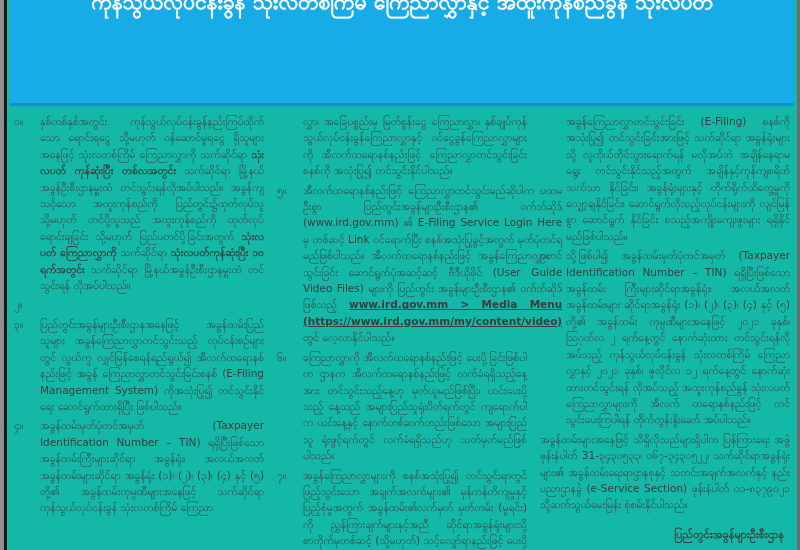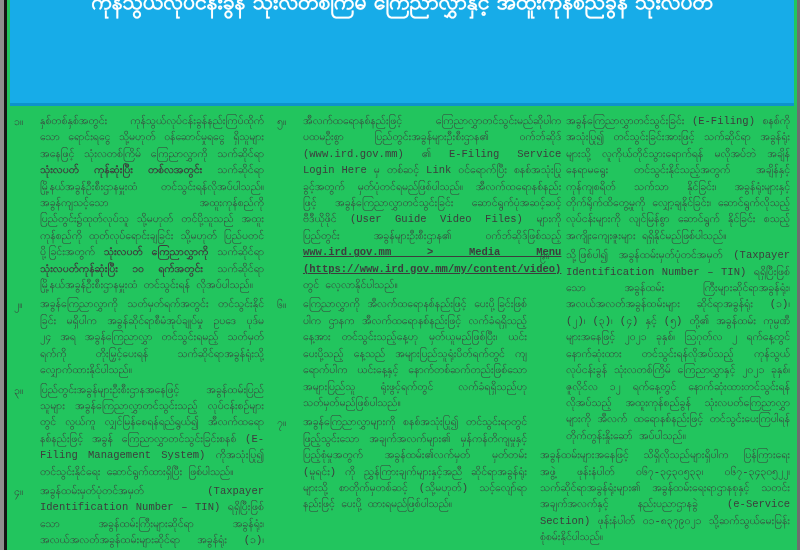--- a/index.html
+++ b/index.html
@@ -1,18 +1,18 @@
 <!DOCTYPE html>
 <html><head>
 <meta charset="utf-8">
 <style>
   html,body{margin:0;padding:0;background:#777;}
   .page{
     position:relative;width:800px;height:550px;overflow:hidden;
-    background:#22c55e;font-family:"DejaVu Sans",sans-serif;
+    background:#14b8a6;font-family:"DejaVu Sans",sans-serif;
   }
   .scan-edge-left{position:absolute;left:0;top:0;width:4px;height:550px;background:#8f8f8f;}
   .frame-left{position:absolute;left:4px;top:0;width:3px;height:550px;background:#141414;}
   .frame-right{position:absolute;right:0;top:0;width:3px;height:550px;background:#6e6e6e;}
   .header{
     position:absolute;left:10px;right:6px;top:0;height:103px;
     background:#17ACE8;border-bottom:3px solid #0d93cc;
     overflow:hidden;text-align:center;color:#ffffff;
   }
   .header-inner{margin-top:-17px;}
@@ -23,21 +23,21 @@
   .cols{
     position:absolute;left:14px;right:10px;top:113px;bottom:0;
     display:flex;gap:13px;overflow:hidden;
   }
   .col{
     flex:1 1 0;min-width:0;color:#3d3d3d;font-size:10.5px;line-height:16.4px;
     text-align:justify;
   }
   .para{display:flex;margin:0 0 3px 0;}
   .num{flex:0 0 26px;color:#3d3d3d;}
-  .ptext{flex:1 1 auto;text-align:justify;font-family:Liberation Mono, monospace;}
+  .ptext{flex:1 1 auto;text-align:justify;}
   .b{font-weight:bold;}
   .u{text-decoration:underline;font-weight:bold;}
   .sig{
     text-align:right;font-weight:bold;margin-top:14px;padding-right:6px;
     font-size:11px;color:#3d3d3d;
   }
 </style>
 </head>
 <body>
 
@@ -53,32 +53,35 @@
   </div>
 
   <div class="cols">
       <div class="col">
         <div class="para">
           <span class="num">၁။</span>
           <span class="ptext"><span>နှစ်တစ်နှစ်အတွင်း ကုန်သွယ်လုပ်ငန်းခွန်နည်းကြပ်ထိုက်သော ရောင်းရငွေ သို့မဟုတ် ဝန်ဆောင်မှုရငွေ ရှိသူများအနေဖြင့် သုံးလတစ်ကြိမ် ကြေညာလွှာကို သက်ဆိုင်ရာ </span><span class="b">သုံးလပတ် ကုန်ဆုံးပြီး တစ်လအတွင်း</span><span> သက်ဆိုင်ရာ မြို့နယ်အခွန်ဦးစီးဌာနမှူးထံ တင်သွင်းရန်လိုအပ်ပါသည်။ အခွန်ကျသင့်သော အထူးကုန်စည်ကို ပြည်တွင်း၌ထုတ်လုပ်သူ သို့မဟုတ် တင်ပို့သူသည် အထူးကုန်စည်ကို ထုတ်လုပ်ရောင်းချခြင်း သို့မဟုတ် ပြည်ပတင်ပို့ခြင်းအတွက် </span><span class="b">သုံးလပတ် ကြေညာလွှာကို</span><span> သက်ဆိုင်ရာ </span><span class="b">သုံးလပတ်ကုန်ဆုံးပြီး ၁၀ ရက်အတွင်း</span><span> သက်ဆိုင်ရာ မြို့နယ်အခွန်ဦးစီးဌာနမှူးထံ တင်သွင်းရန် လိုအပ်ပါသည်။</span></span>
         </div>
         <div class="para">
           <span class="num">၂။</span>
-          <span class="ptext"><span>အခွန်ကြေညာလွှာကို သတ်မှတ်ရက်အတွင်း တင်သွင်းနိုင်ခြင်း မရှိပါက အခွန်ဆိုင်ရာစီမံအုပ်ချုပ်မှု ဥပဒေ ပုဒ်မ ၂၄ အရ အခွန်ကြေညာလွှာ တင်သွင်းရမည့် သတ်မှတ်ရက်ကို တိုးမြှင့်ပေးရန် သက်ဆိုင်ရာအခွန်ရုံးသို့ လျှောက်ထားနိုင်ပါသည်။</span></span>
         </div>
         <div class="para">
           <span class="num">၃။</span>
           <span class="ptext"><span>ပြည်တွင်းအခွန်များဦးစီးဌာနအနေဖြင့် အခွန်ထမ်းပြည်သူများ အခွန်ကြေညာလွှာတင်သွင်းသည့် လုပ်ငန်းစဉ်များတွင် လွယ်ကူ လျှင်မြန်စေရန်ရည်ရွယ်၍ အီလက်ထရောနစ်နည်းဖြင့် အခွန် ကြေညာလွှာတင်သွင်းခြင်းစနစ် (E-Filing Management System) ကိုအသုံးပြု၍ တင်သွင်းနိုင်ရေး ဆောင်ရွက်ထားရှိပြီး ဖြစ်ပါသည်။</span></span>
         </div>
         <div class="para">
           <span class="num">၄။</span>
           <span class="ptext"><span>အခွန်ထမ်းမှတ်ပုံတင်အမှတ် (Taxpayer Identification Number – TIN) ရရှိပြီးဖြစ်သော အခွန်ထမ်းကြီးများဆိုင်ရာ အခွန်ရုံး၊ အလယ်အလတ်အခွန်ထမ်းများဆိုင်ရာ အခွန်ရုံး (၁)၊ (၂)၊ (၃)၊ (၄) နှင့် (၅) တို့၏ အခွန်ထမ်းကုမ္ပဏီများအနေဖြင့် သက်ဆိုင်ရာ ကုန်သွယ်လုပ်ငန်းခွန် သုံးလတစ်ကြိမ် ကြေညာ</span></span>
         </div>
       </div>
       <div class="col">
+        <div class="para">
+          <span class="num"></span>
+          <span class="ptext"><span>လွှာ၊ အခြေပစ္စည်းမှ မြတ်စွန်းငွေ ကြေညာလွှာ၊ နှစ်ချုပ်ကုန် သွယ်လုပ်ငန်းခွန်ကြေညာလွှာနှင့် ဝင်ငွေခွန်ကြေညာလွှာများကို အီလက်ထရောနစ်နည်းဖြင့် ကြေညာလွှာတင်သွင်းခြင်းစနစ်ကို အသုံးပြု၍ တင်သွင်းနိုင်ပါသည်။</span></span>
+        </div>
         <div class="para">
           <span class="num">၅။</span>
           <span class="ptext"><span>အီလက်ထရောနစ်နည်းဖြင့် ကြေညာလွှာတင်သွင်းမည်ဆိုပါက ပထမဦးစွာ ပြည်တွင်းအခွန်များဦးစီးဌာန၏ ဝက်ဘ်ဆိုဒ် (www.ird.gov.mm) ၏ E-Filing Service Login Here မှ တစ်ဆင့် Link ဝင်ရောက်ပြီး စနစ်အသုံးပြုခွင့်အတွက် မှတ်ပုံတင်ရမည်ဖြစ်ပါသည်။ အီလက်ထရောနစ်နည်းဖြင့် အခွန်ကြေညာလွှာတင်သွင်းခြင်း ဆောင်ရွက်ပုံအဆင့်ဆင့် ဗီဒီယိုဖိုင် (User Guide Video Files) များကို ပြည်တွင်း အခွန်များဦးစီးဌာန၏ ဝက်ဘ်ဆိုဒ်ဖြစ်သည့် </span><span class="u">www.ird.gov.mm &gt; Media Menu (https://www.ird.gov.mm/my/content/video)</span><span> တွင် လေ့လာနိုင်ပါသည်။</span></span>
         </div>
         <div class="para">
           <span class="num">၆။</span>
           <span class="ptext"><span>ကြေညာလွှာကို အီလက်ထရောနစ်နည်းဖြင့် ပေးပို့ခြင်းဖြစ်ပါက ဌာနက အီလက်ထရောနစ်နည်းဖြင့် လက်ခံရရှိသည့်နေ့အား တင်သွင်းသည့်နေ့ဟု မှတ်ယူမည်ဖြစ်ပြီး၊ ယင်းပေးပို့သည့် နေ့သည် အများပြည်သူရုံးပိတ်ရက်တွင် ကျရောက်ပါက ယင်းနေ့နှင့် နောက်တစ်ဆက်တည်းဖြစ်သော အများပြည်သူ ရုံးဖွင့်ရက်တွင် လက်ခံရရှိသည်ဟု သတ်မှတ်မည်ဖြစ်ပါသည်။</span></span>
         </div>
         <div class="para">
           <span class="num">၇။</span>
@@ -88,18 +91,18 @@
       <div class="col">
         <div class="para">
           <span class="num"></span>
           <span class="ptext"><span>အခွန်ကြေညာလွှာတင်သွင်းခြင်း (E-Filing) စနစ်ကိုအသုံးပြု၍ တင်သွင်းခြင်းအားဖြင့် သက်ဆိုင်ရာ အခွန်ရုံးများသို့ လူကိုယ်တိုင်သွားရောက်ရန် မလိုအပ်ဘဲ အချိန်နေရာမရွေး တင်သွင်းနိုင်သည့်အတွက် အချိန်နှင့်ကုန်ကျစရိတ် သက်သာ နိုင်ခြင်း၊ အခွန်ရုံးများနှင့် တိုက်ရိုက်ထိတွေ့မှုကို လျှော့ချနိုင်ခြင်း၊ ဆောင်ရွက်လိုသည့်လုပ်ငန်းများကို လျင်မြန်စွာ ဆောင်ရွက် နိုင်ခြင်း စသည့်အကျိုးကျေးဇူးများ ရရှိနိုင်မည်ဖြစ်ပါသည်။</span></span>
         </div>
         <div class="para">
           <span class="num">၉။</span>
           <span class="ptext"><span>သို့ဖြစ်ပါ၍ အခွန်ထမ်းမှတ်ပုံတင်အမှတ် (Taxpayer Identification Number – TIN) ရရှိပြီးဖြစ်သော အခွန်ထမ်း ကြီးများဆိုင်ရာအခွန်ရုံး၊ အလယ်အလတ်အခွန်ထမ်းများ ဆိုင်ရာအခွန်ရုံး (၁)၊ (၂)၊ (၃)၊ (၄) နှင့် (၅) တို့၏ အခွန်ထမ်း ကုမ္ပဏီများအနေဖြင့် ၂၀၂၁ ခုနှစ်၊ ဩဂုတ်လ ၂ ရက်နေ့တွင် နောက်ဆုံးထား တင်သွင်းရန်လိုအပ်သည့် ကုန်သွယ်လုပ်ငန်းခွန် သုံးလတစ်ကြိမ် ကြေညာလွှာနှင့် ၂၀၂၁ ခုနှစ်၊ ဇူလိုင်လ ၁၂ ရက်နေ့တွင် နောက်ဆုံးထားတင်သွင်းရန် လိုအပ်သည့် အထူးကုန်စည်ခွန် သုံးလပတ်ကြေညာလွှာများကို အီလက် ထရောနစ်နည်းဖြင့် တင်သွင်းပေးကြပါရန် တိုက်တွန်းနှိုးဆော် အပ်ပါသည်။</span></span>
         </div>
         <div class="para">
-          <span class="ptext"><span>အခွန်ထမ်းများအနေဖြင့် သိရှိလိုသည်များရှိပါက ပြန်ကြားရေး အဖွဲ့ ဖုန်းနံပါတ် ၀၆၇-၃၄၃၀၅၃၃၊ ၀၆၇-၃၄၃၀၅၂၂၊ သက်ဆိုင်ရာအခွန်ရုံးများ၏ အခွန်ထမ်းရေးရာဌာနစုနှင့် သတင်းအချက်အလက်နှင့် နည်းပညာဌာနခွဲ (e-Service Section) ဖုန်းနံပါတ် ၀၁-၈၃၇၉၀၂၁ သို့ဆက်သွယ်မေးမြန်း စုံစမ်းနိုင်ပါသည်။</span></span>
+          <span class="ptext"><span>အခွန်ထမ်းများအနေဖြင့် သိရှိလိုသည်များရှိပါက ပြန်ကြားရေး အဖွဲ့ ဖုန်းနံပါတ် 31-၃၄၃၀၅၃၃၊ ၀၆၇-၃၄၃၀၅၂၂၊ သက်ဆိုင်ရာအခွန်ရုံးများ၏ အခွန်ထမ်းရေးရာဌာနစုနှင့် သတင်းအချက်အလက်နှင့် နည်းပညာဌာနခွဲ (e-Service Section) ဖုန်းနံပါတ် ၀၁-၈၃၇၉၀၂၁ သို့ဆက်သွယ်မေးမြန်း စုံစမ်းနိုင်ပါသည်။</span></span>
         </div>
         <div class="sig">ပြည်တွင်းအခွန်များဦးစီးဌာန</div>
       </div>
     </div>
 </div>
 
 </body></html>

